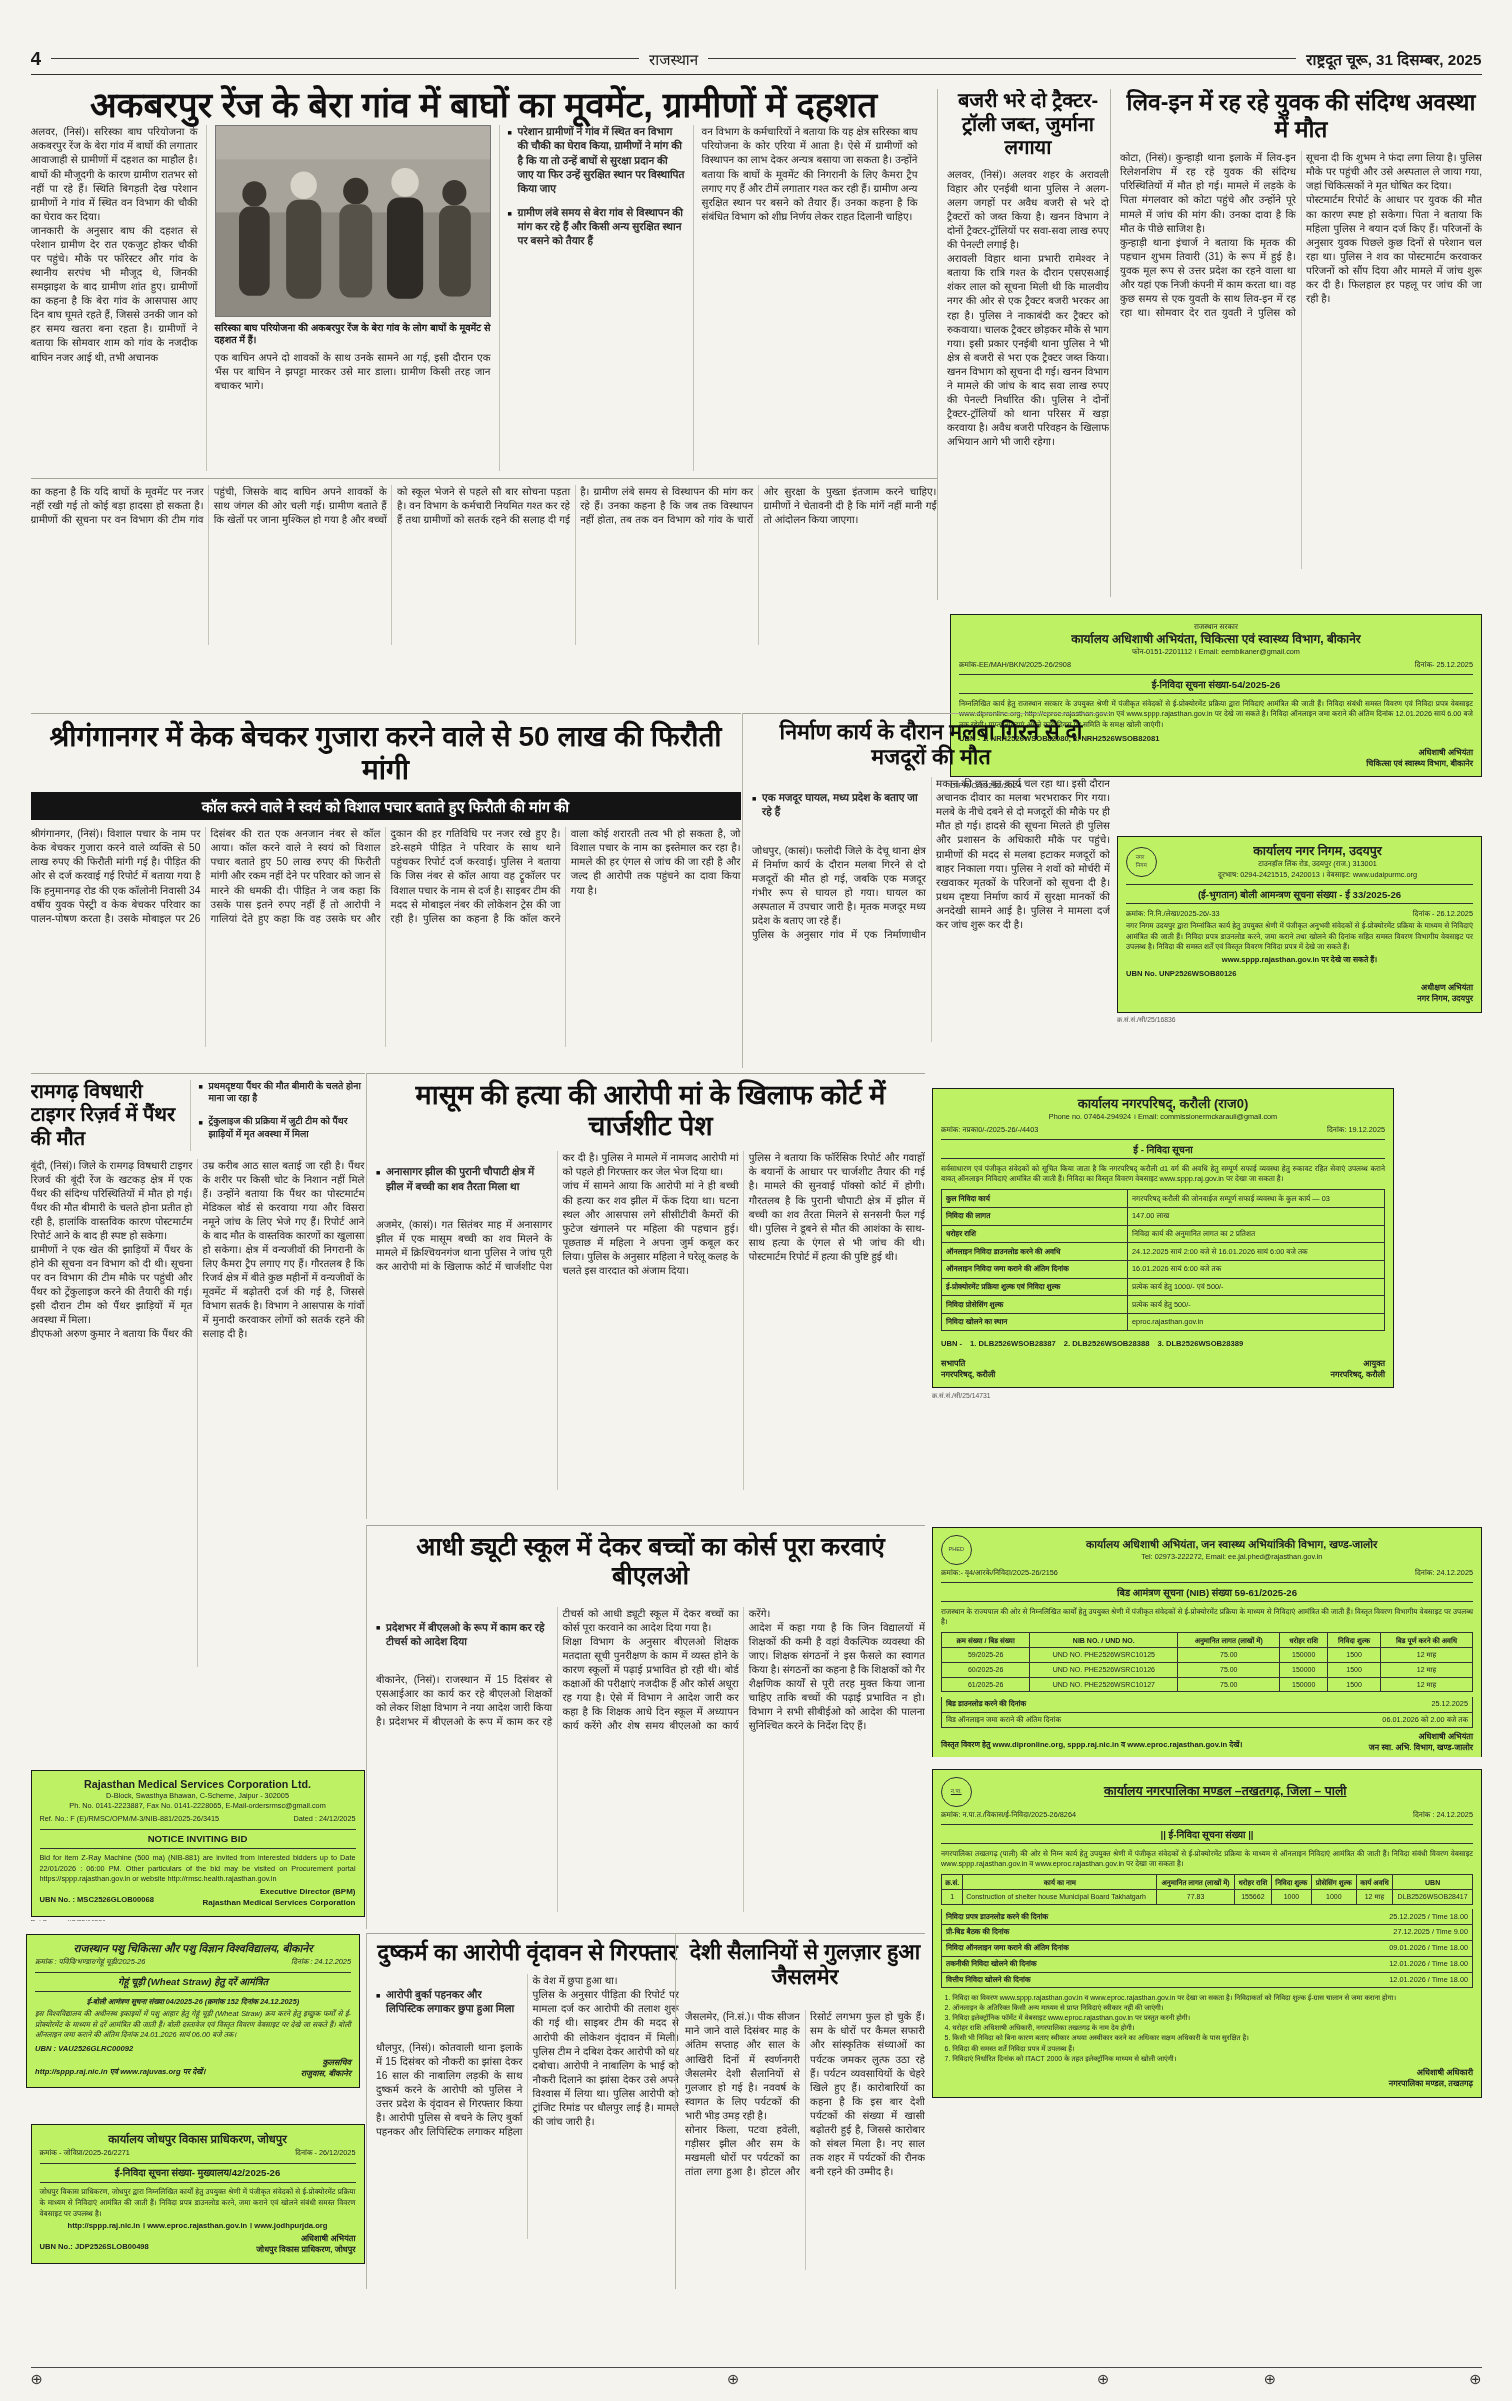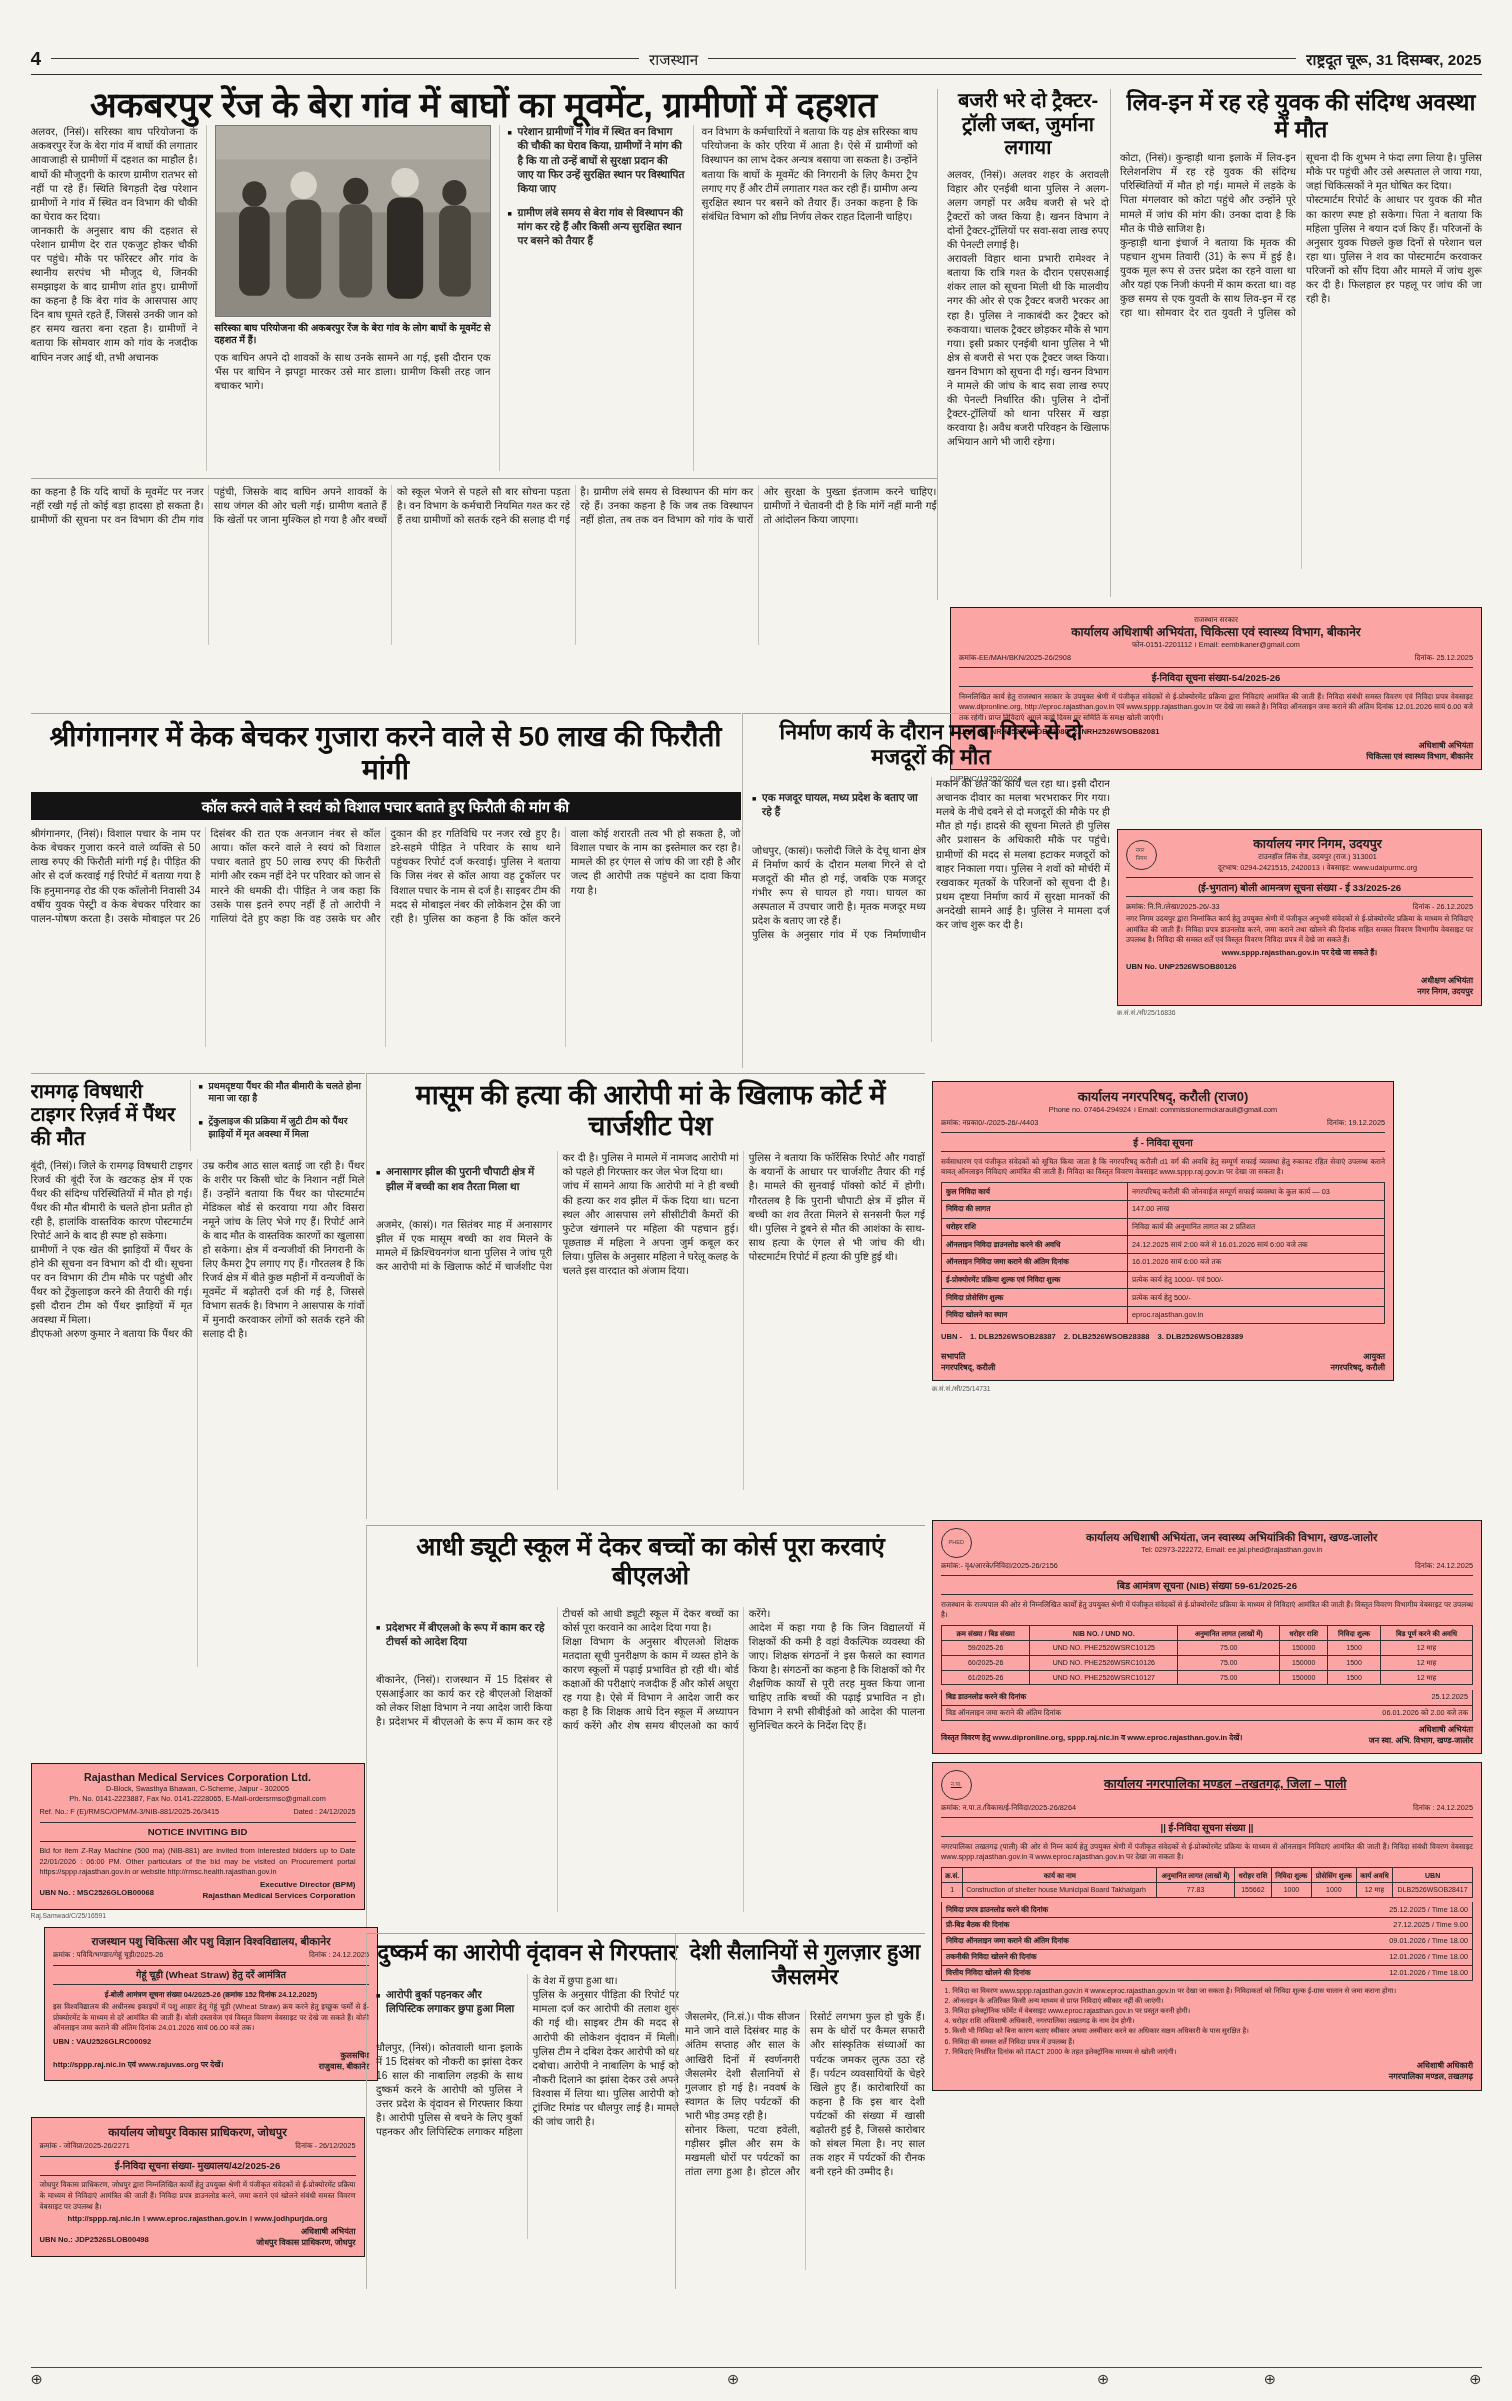--- a/index.html
+++ b/index.html
@@ -15,21 +15,21 @@
   .cols-4{column-count:4;column-gap:10.2px;column-rule:0.6px solid #c9c4ba;}
   .cols-5{column-count:5;column-gap:10.2px;column-rule:0.6px solid #c9c4ba;}
   .frow{display:flex;}
   .frow>*+*{border-left:0.6px solid #c7c2b8;padding-left:8px;margin-left:8px;}
   .bullet{display:flex;gap:5.6px;margin:0 0 10.2px;font-weight:bold;color:#2d2d2d;font-size:10.4px;line-height:1.36;text-align:left;}
   .bullet .sq{flex:0 0 auto;font-size:7.3px;margin-top:2.8px;color:#111;}
   .caption{font-weight:bold;font-size:9.6px;line-height:1.3;margin-top:4.5px;text-align:justify;}
   .trule{border-top:0.6px solid #a8a399;padding-top:5.6px;}
   .vrule{border-left:0.6px solid #b8b3a9;padding-left:9px;}
   
-  .nbox{border:1.1px solid #1d1d1d;background:#fca5a5;padding:6.8px 8px;font-size:8px;line-height:1.4;color:#222;}
+  .nbox{border:1.1px solid #1d1d1d;background:#bef264;padding:6.8px 8px;font-size:8px;line-height:1.4;color:#222;margin-top:7px;}
   .n-govt{text-align:center;font-size:7.3px;}
   .n-title{font-weight:bold;text-align:center;line-height:1.25;}
   .n-center{text-align:center;font-size:7.3px;}
   .n-head{font-weight:bold;text-align:center;border-top:0.6px solid #333;border-bottom:0.6px solid #333;padding:2.3px 0;margin:4.5px 0;font-size:9.6px;}
   .meta-row{display:flex;justify-content:space-between;font-size:7.3px;margin:2.3px 0;}
   .n-body{font-size:7.3px;line-height:1.45;text-align:justify;white-space:pre-line;margin:2.3px 0;}
   .n-ubn{font-weight:bold;margin:3.4px 0;font-size:7.6px;}
   .n-web{font-weight:bold;text-align:center;margin:2.3px 0;font-size:7.6px;}
   .sig-row{display:flex;justify-content:flex-end;}
   .sig{ text-align:right;font-weight:bold;font-size:8px;line-height:1.35;}
@@ -377,21 +377,21 @@
         <span class="n-ubn">UBN No. : MSC2526GLOB00068</span>
         <span class="sig">
           <span style="display:block;">Executive Director (BPM)</span>
           <span style="display:block;">Rajasthan Medical Services Corporation</span>
         </span>
       </div>
     </div>
     <div class="refcode">Raj.Samwad/C/25/16591</div>
   </section>
 
-  <section class="block" style="left:44px;top:1927px;width:334px;height:186px;">
+  <section class="block" style="left:26px;top:1927px;width:334px;height:186px;font-style:italic;">
     <div class="nbox">
       <div class="n-title" style="font-size:10.7px;">राजस्थान पशु चिकित्सा और पशु विज्ञान विश्वविद्यालय, बीकानेर</div>
       <div class="meta-row">
         <span>क्रमांक : पविवि/भण्डार/गेहूं चूड़ी/2025-26</span>
         <span>दिनांक : 24.12.2025</span>
       </div>
       <div class="n-head">गेहूं चूड़ी (Wheat Straw) हेतु दरें आमंत्रित</div>
       <div class="n-center" style="font-weight:bold;">ई-बोली आमंत्रण सूचना संख्या 04/2025-26 (क्रमांक 152 दिनांक 24.12.2025)</div>
       <p class="n-body">इस विश्वविद्यालय की अधीनस्थ इकाइयों में पशु आहार हेतु गेहूं चूड़ी (Wheat Straw) क्रय करने हेतु इच्छुक फर्मों से ई-प्रोक्योरमेंट के माध्यम से दरें आमंत्रित की जाती हैं। बोली दस्तावेज एवं विस्तृत विवरण वेबसाइट पर देखे जा सकते हैं। बोली ऑनलाइन जमा कराने की अंतिम दिनांक 24.01.2026 सायं 06.00 बजे तक।</p>
       <div class="n-ubn">UBN : VAU2526GLRC00092</div>

